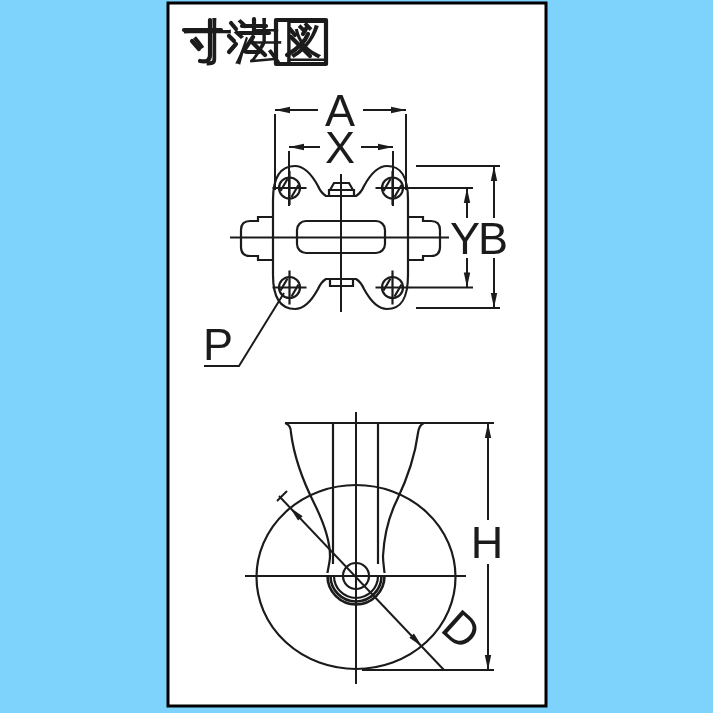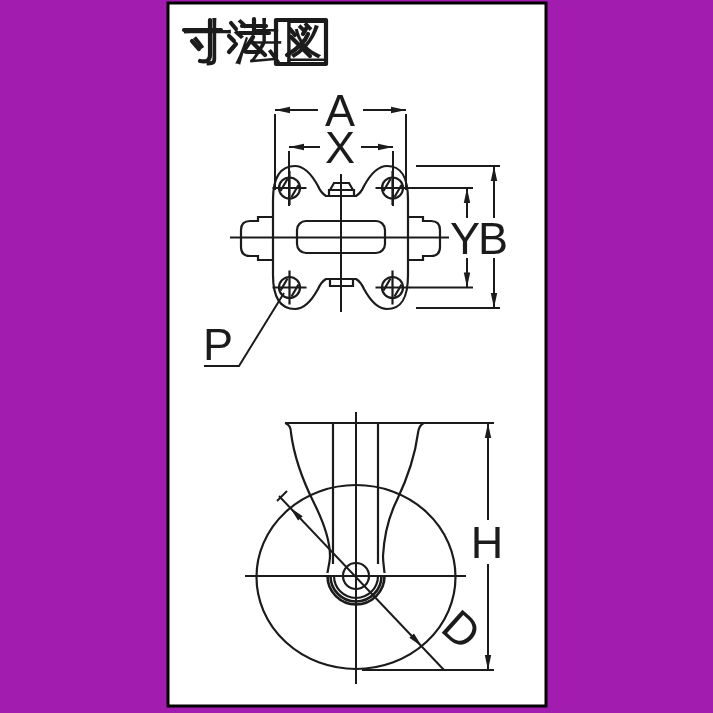--- a/index.html
+++ b/index.html
@@ -1,16 +1,16 @@
 <!DOCTYPE html>
 <html><head>
 <meta charset="utf-8">
 <style>
   html,body{margin:0;padding:0;background:#ffffff;}
-  .stage{width:713px;height:713px;position:relative;background:#a21caf;overflow:hidden;}
+  .stage{width:713px;height:713px;position:relative;background:#7dd3fc;overflow:hidden;}
   svg{display:block;}
   text{font-family:"Liberation Sans","DejaVu Sans",sans-serif;fill:#1b1b1b;}
   .dimtxt{font-size:45px;}
   .stroke{stroke:#1b1b1b;fill:none;stroke-width:2.2;}
   .thin{stroke:#1b1b1b;fill:none;stroke-width:2;}
   .kanji{stroke:#1b1b1b;fill:none;stroke-width:4.2;stroke-linecap:round;stroke-linejoin:round;}
   .arw{fill:#1b1b1b;stroke:none;}
 </style>
 </head>
 <body>

